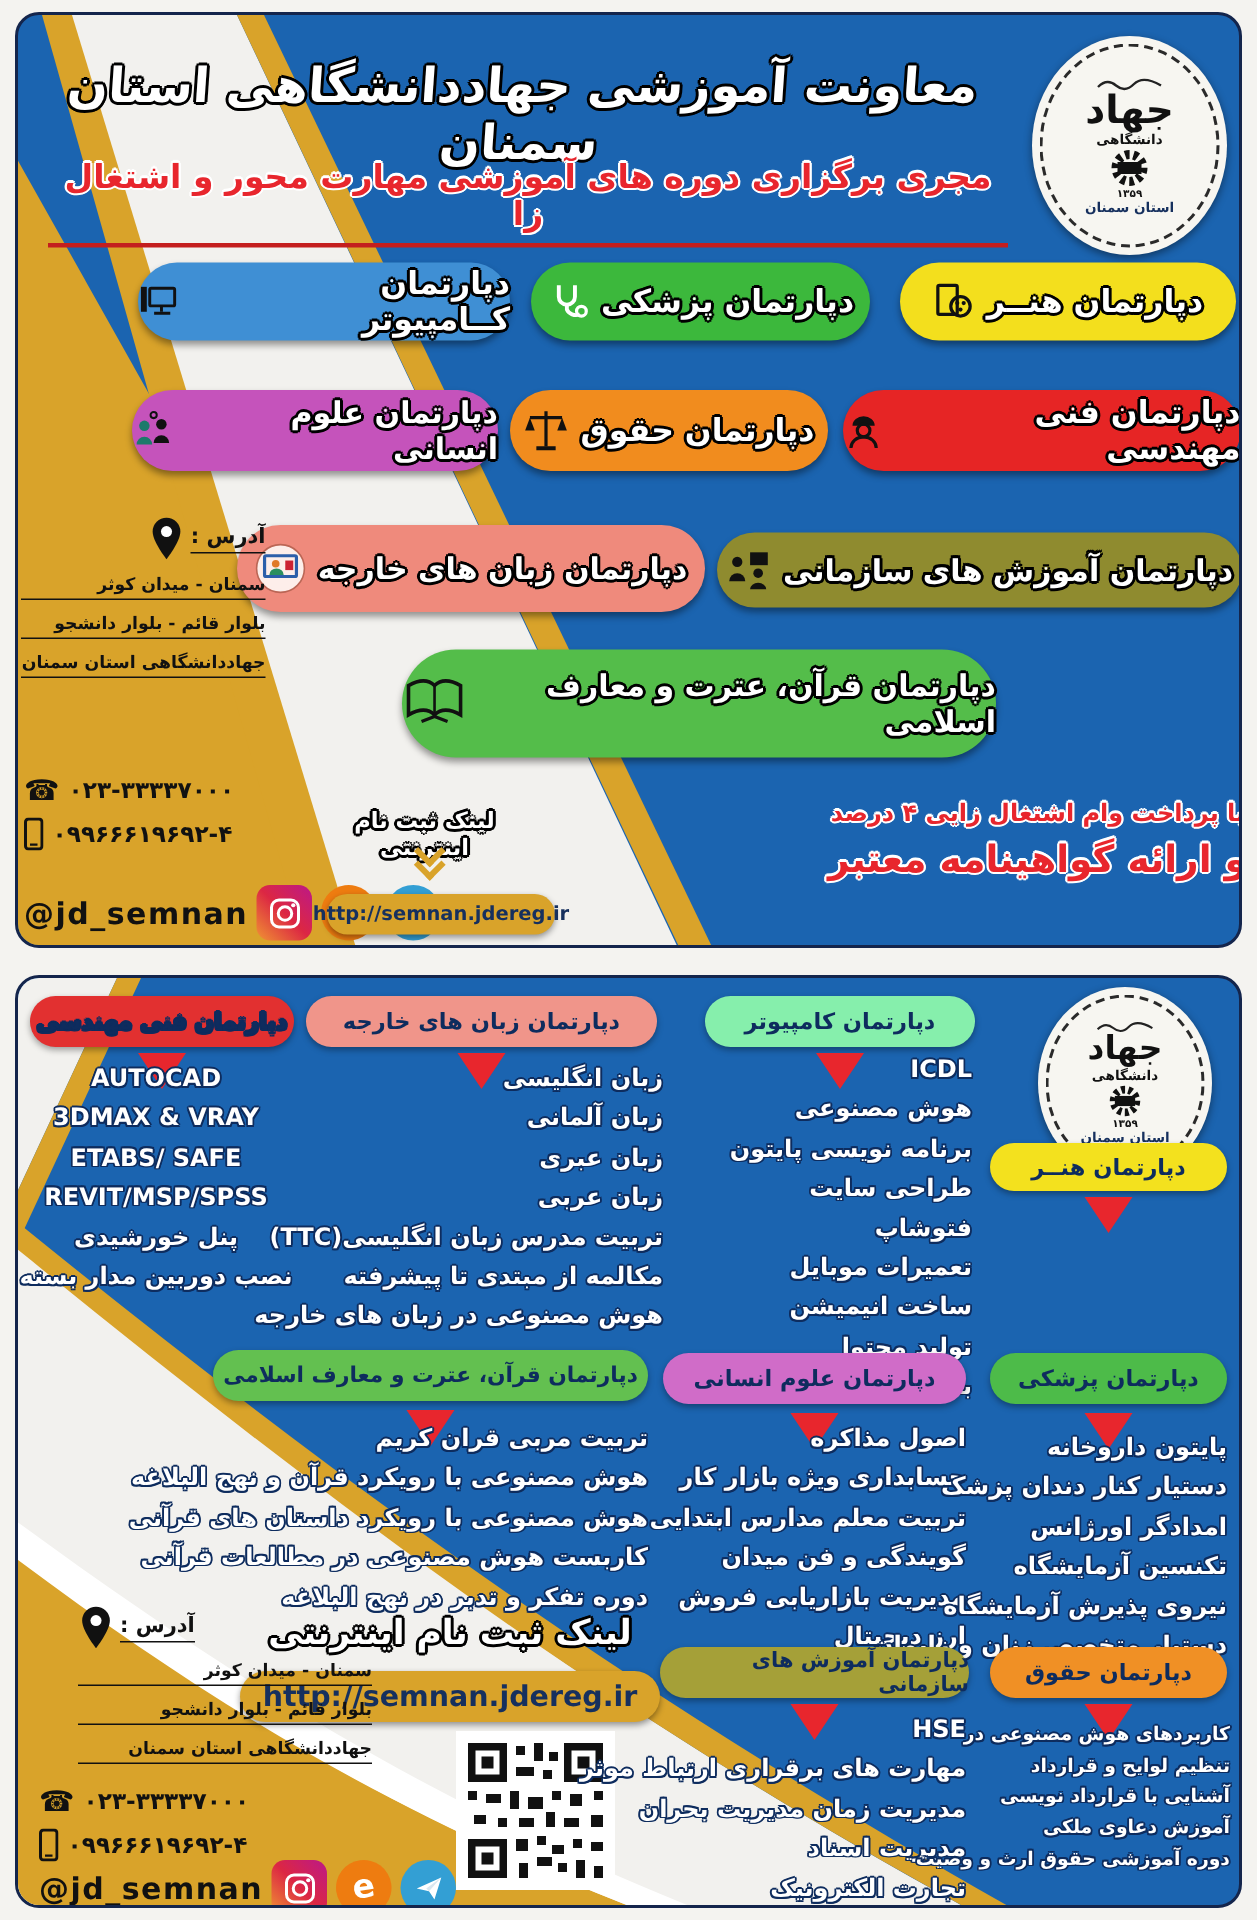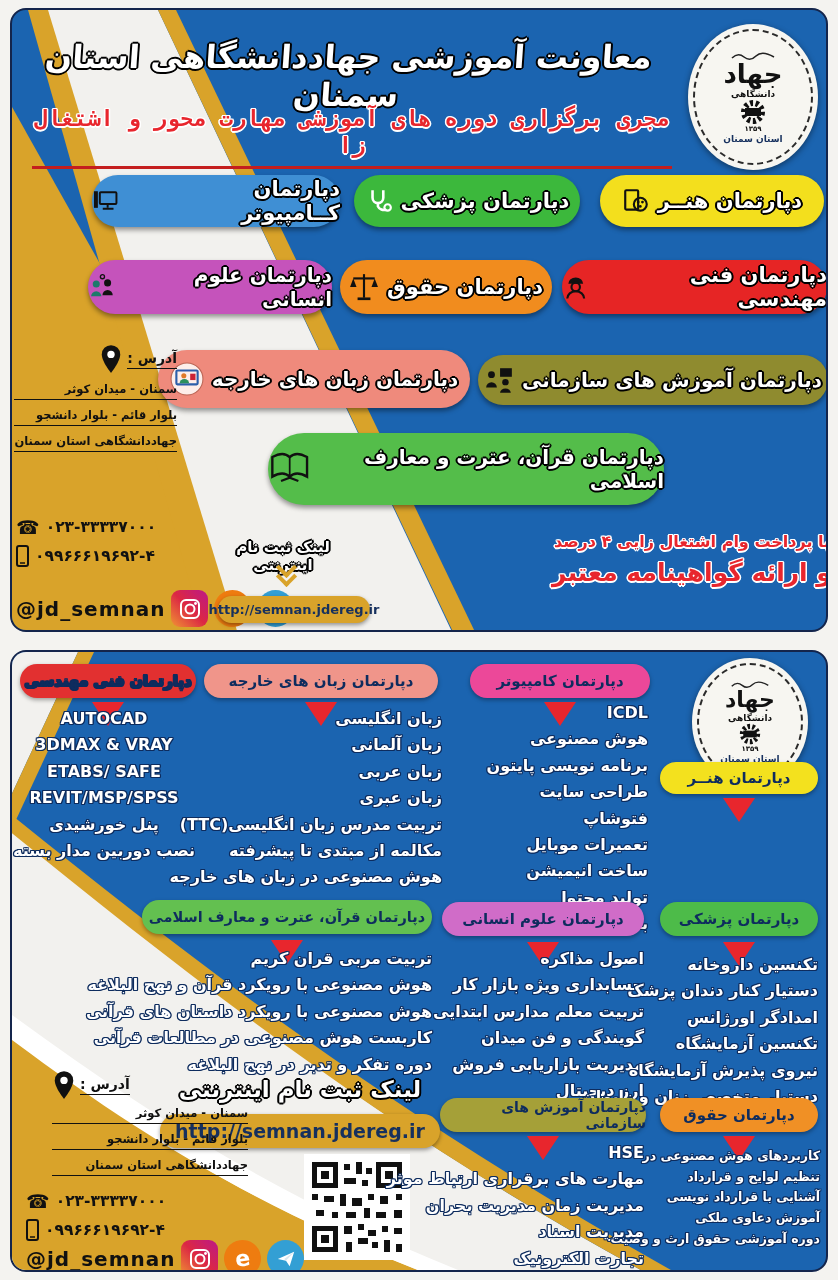--- a/index.html
+++ b/index.html
@@ -69,21 +69,21 @@
         <svg width="58" height="26" viewBox="0 0 58 26">
           <circle cx="29" cy="13" r="9" fill="none" stroke="#111" stroke-width="6" stroke-dasharray="3 2.6"></circle>
           <rect x="21" y="9" width="16" height="8" fill="#111"></rect>
         </svg>
         <div class="yr">۱۳۵۹</div>
         <div class="pv">استان سمنان</div>
       </div>
     </div>
 
     <div class="olk" style="position:absolute;left:10px;top:28px;width:650px;text-align:center;font-size:32px;transform:skewX(-4deg);">معاونت آموزشی جهاددانشگاهی استان سمنان</div>
-    <div style="position:absolute;left:20px;top:96px;width:640px;text-align:center;font-family:Liberation Mono, monospace;">
+    <div style="position:absolute;left:20px;top:96px;width:640px;text-align:center;">
       <span class="olw" style="display:inline-block;font-size:22px;border-bottom:3px solid #c41e1e;padding-bottom:6px;">مجری برگزاری دوره های آموزشی مهارت محور و اشتغال زا</span>
     </div>
 
     <div class="pill" style="left:588px;top:165px;width:224px;height:52px;background:#f3df1d;">
       <span class="olk" style="font-size:21px;">دپارتمان هنــر</span>
       <svg width="28" height="28" viewBox="0 0 26 26">
           <rect x="3" y="3" width="12" height="18" rx="1" fill="none" stroke="#111" stroke-width="2"></rect>
           <circle cx="17" cy="16" r="6" fill="none" stroke="#111" stroke-width="2"></circle>
           <circle cx="15" cy="14" r="1.3" fill="#111"></circle>
           <circle cx="19" cy="14" r="1.3" fill="#111"></circle>
@@ -253,21 +253,21 @@
         <div class="pv">استان سمنان</div>
       </div>
     </div>
 
     <div class="hpill oln" style="left:8px;top:12px;width:176px;height:34px;background:#e23030;font-size:15px;">
       <span>دپارتمان فنی مهندسی</span>
     </div>
     <div class="hpill" style="left:192px;top:12px;width:234px;height:34px;background:#f0958a;font-size:15px;">
       <span>دپارتمان زبان های خارجه</span>
     </div>
-    <div class="hpill" style="left:458px;top:12px;width:180px;height:34px;background:#ec4899;font-size:15px;">
+    <div class="hpill" style="left:458px;top:12px;width:180px;height:34px;background:#86efac;font-size:15px;">
       <span>دپارتمان کامپیوتر</span>
     </div>
     <div class="hpill" style="left:648px;top:110px;width:158px;height:32px;background:#f3e11e;font-size:15px;">
       <span>دپارتمان هنــر</span>
     </div>
 
     <div class="tri" style="left:80px;top:50px;"></div>
     <div class="tri" style="left:293px;top:50px;"></div>
     <div class="tri" style="left:532px;top:50px;"></div>
     <div class="tri" style="left:711px;top:146px;"></div>
@@ -278,22 +278,22 @@
         <div>3DMAX &amp; VRAY</div>
         <div>ETABS/ SAFE</div>
         <div>REVIT/MSP/SPSS</div>
         <div>پنل خورشیدی</div>
         <div>نصب دوربین مدار بسته</div>
       </div>
     <div class="items oln" style="left:138px;top:54px;width:292px;">
 
     <div>زبان انگلیسی</div>
         <div>زبان آلمانی</div>
+        <div>زبان عبری</div>
         <div>زبان عربی</div>
-        <div>زبان عبری</div>
         <div>تربیت مدرس زبان انگلیسی(TTC)</div>
         <div>مکالمه از مبتدی تا پیشرفته</div>
         <div>هوش مصنوعی در زبان های خارجه</div>
       </div>
     <div class="items oln" style="left:440px;top:48px;width:196px;">
 
     <div>ICDL</div>
         <div>هوش مصنوعی</div>
         <div>برنامه نویسی پایتون</div>
         <div>طراحی سایت</div>
@@ -330,21 +330,21 @@
 
     <div>اصول مذاکره</div>
         <div>حسابداری ویژه بازار کار</div>
         <div>تربیت معلم مدارس ابتدایی</div>
         <div>گویندگی و فن میدان</div>
         <div>مدیریت بازاریابی فروش</div>
         <div>ارز دیجیتال</div>
       </div>
     <div class="items oln" style="left:628px;top:300px;width:178px;">
 
-    <div>تکنسین داروخانه</div>
+    <div>پایتون داروخانه</div>
         <div>دستیار کنار دندان پزشک</div>
         <div>امدادگر اورژانس</div>
         <div>تکنسین آزمایشگاه</div>
         <div>نیروی پذیرش آزمایشگاه</div>
         <div>دستیار متخصص زنان و زایمان</div>
       </div>
 
     <div class="olk" style="position:absolute;left:150px;top:424px;width:276px;text-align:center;font-size:23px;">لینک ثبت نام اینترنتی</div>
     <div class="urlpill" style="left:148px;top:462px;width:280px;height:34px;font-size:19px;">
       <span>http://semnan.jdereg.ir</span>

